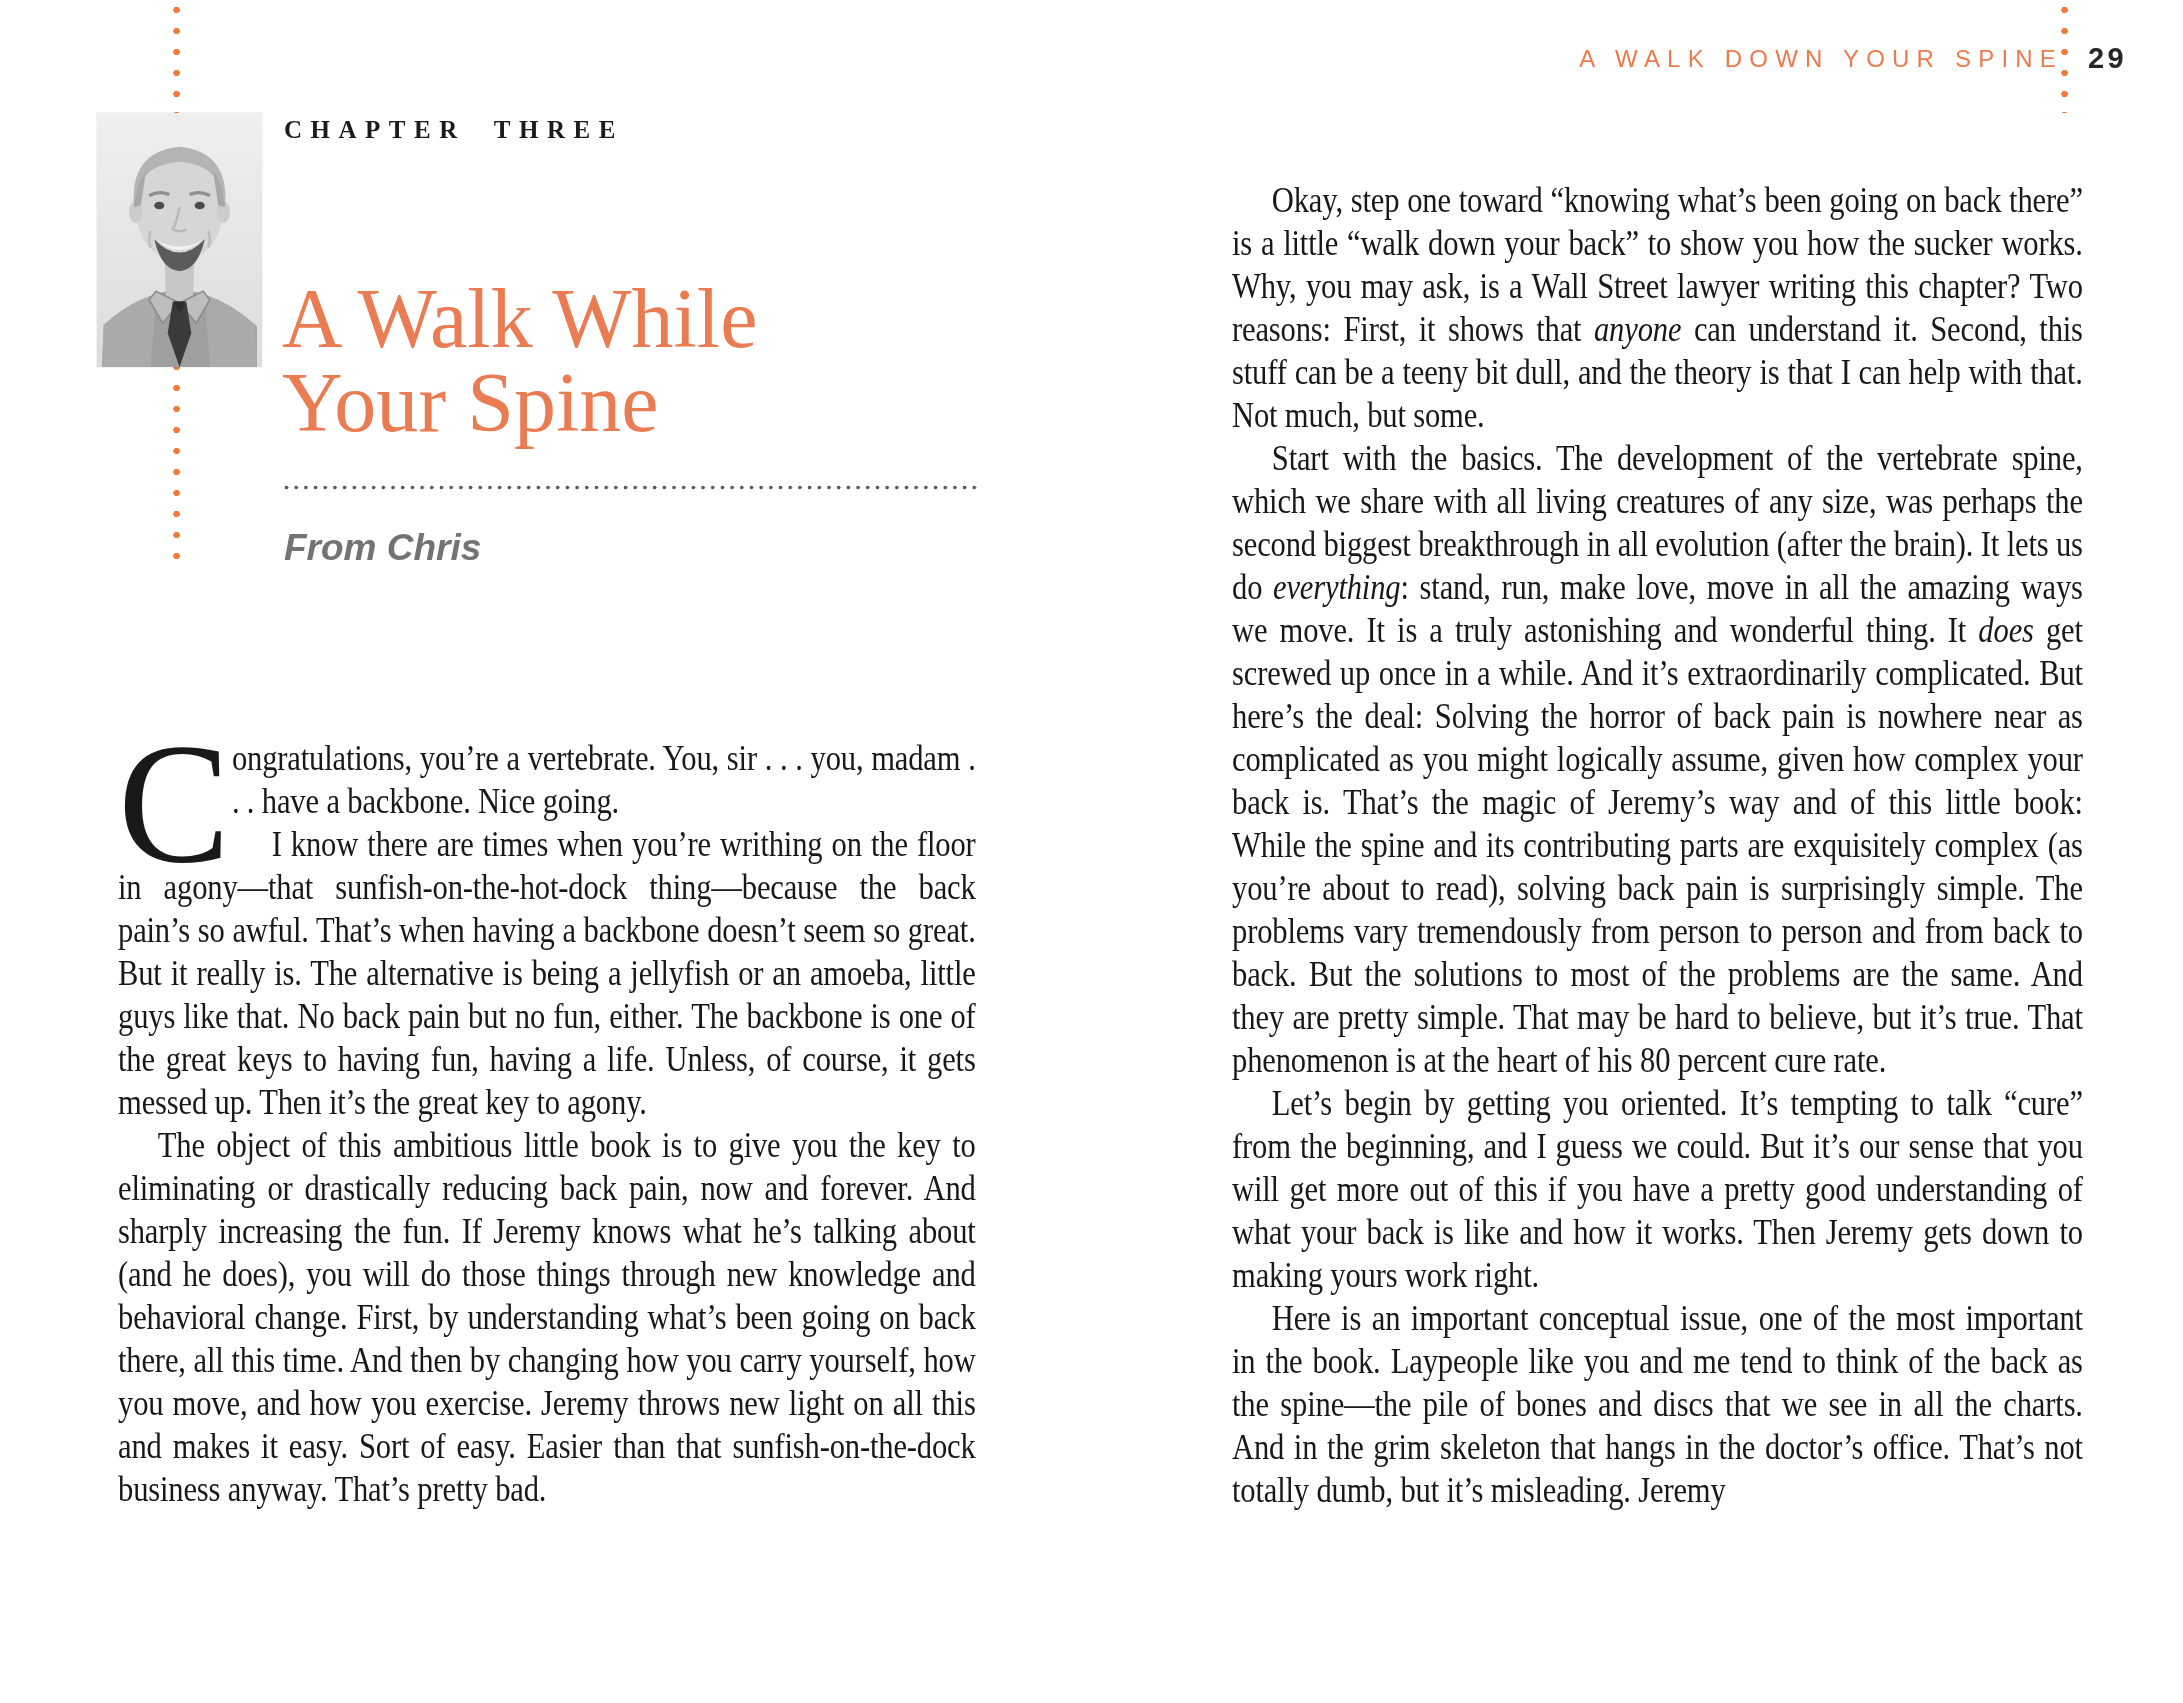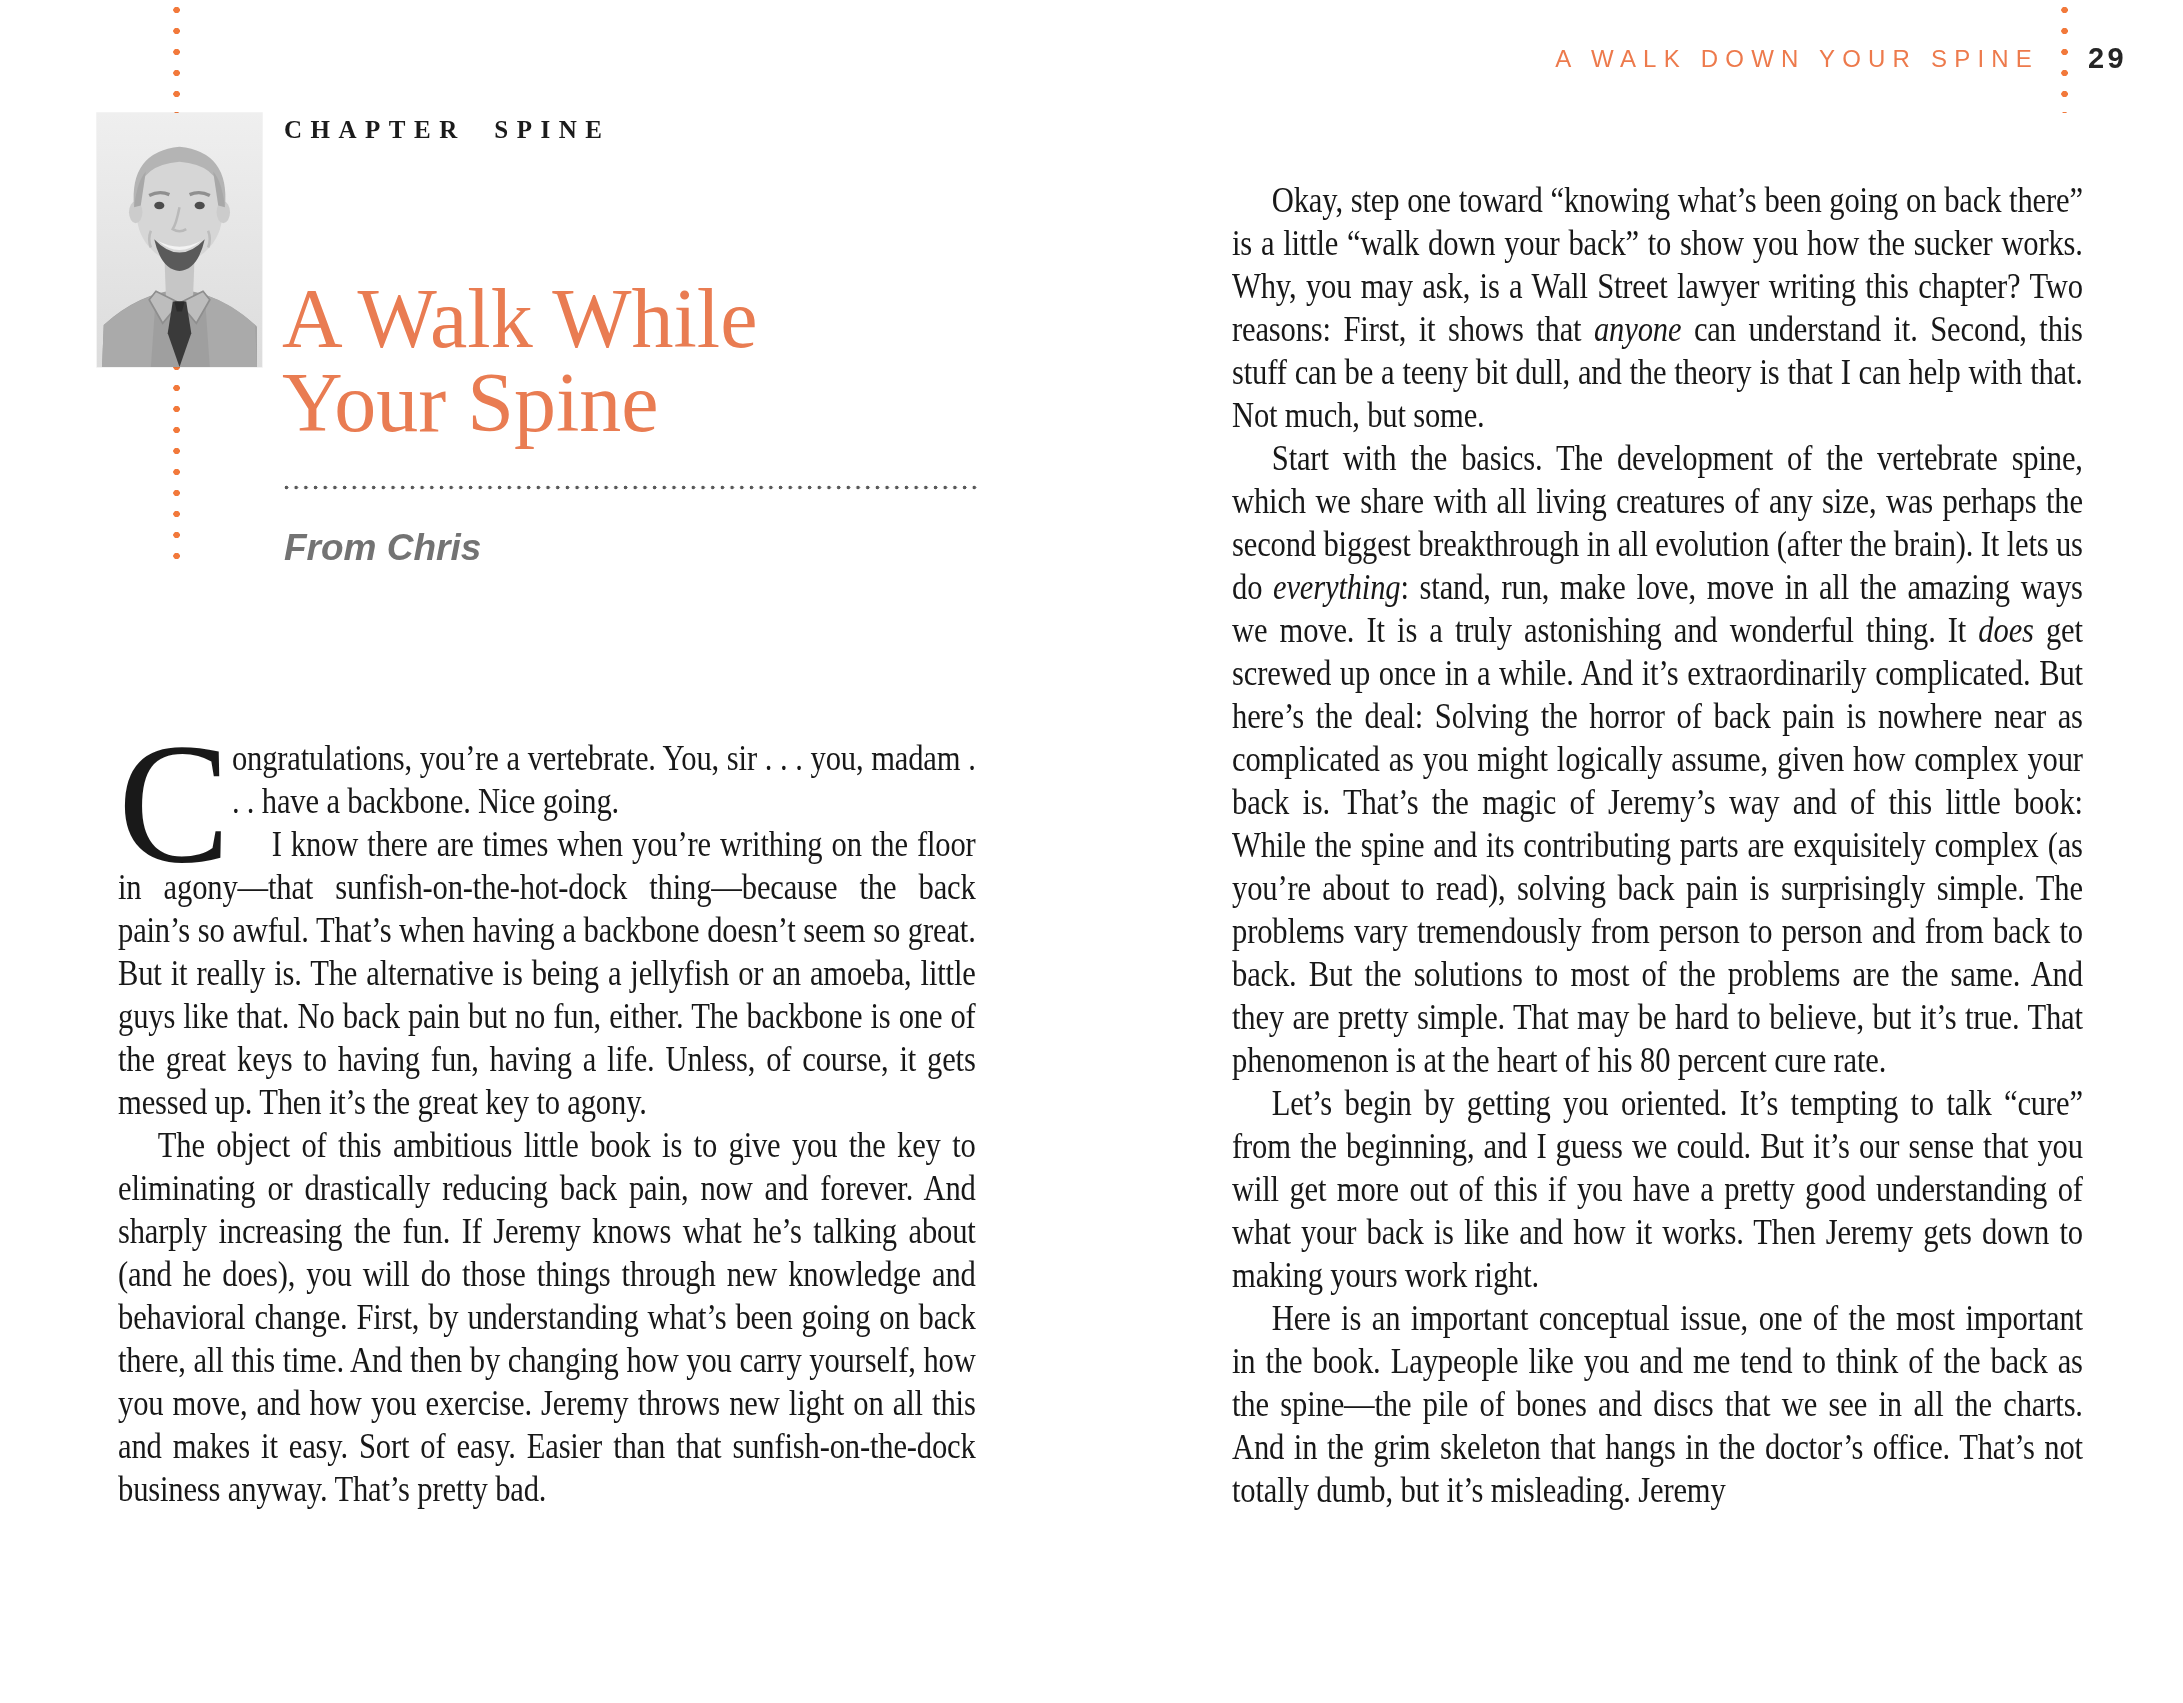--- a/index.html
+++ b/index.html
@@ -46,21 +46,21 @@
   }
   .chapter-title span { display:block; }
 
   .byline {
     position:absolute; left:284px; top:527px;
     font-family:"Liberation Sans", sans-serif; font-weight:700;
     font-size:37px; line-height:42px; color:#737373;font-style:italic;
   }
 
   .running-header {
-    position:absolute; right:144px; top:45px;
+    position:absolute; right:120px; top:45px;
     font-family:"Liberation Sans", sans-serif; font-weight:400;
     font-size:24px; letter-spacing:0.3em; color:#ED7A4C; white-space:nowrap;
   }
   .page-number {
     position:absolute; left:2088px; top:42px;
     font-family:"Liberation Sans", sans-serif; font-weight:700;
     font-size:29px; letter-spacing:3.4px; color:#262626;
   }
 
   
@@ -130,21 +130,21 @@
       <path d="M132,140 Q136,150 132,160" stroke="#bdbdbd" stroke-width="3" fill="none"></path>
 
       <path d="M70,212 L98,226 L78,250 L62,222 Z" fill="#bdbdbd" stroke="#8e8e8e" stroke-width="2"></path>
       <path d="M126,212 L98,226 L118,250 L134,222 Z" fill="#bdbdbd" stroke="#8e8e8e" stroke-width="2"></path>
 
       <path d="M90,224 L106,224 L112,262 L98,302 L84,262 Z" fill="#3a3a3a"></path>
       <path d="M92,224 L104,224 L101,236 L95,236 Z" fill="#2c2c2c"></path>
     </svg>
   </div>
 
-  <div class="chapter-label">CHAPTER SPINE</div>
+  <div class="chapter-label">CHAPTER THREE</div>
 
   <h1 class="chapter-title" style="margin:0; font-weight:400;">
     <span>A Walk While</span>
     <span>Your Spine</span>
   </h1>
 
   <div class="hdots"></div>
 
   <div class="byline">From Chris</div>
 

